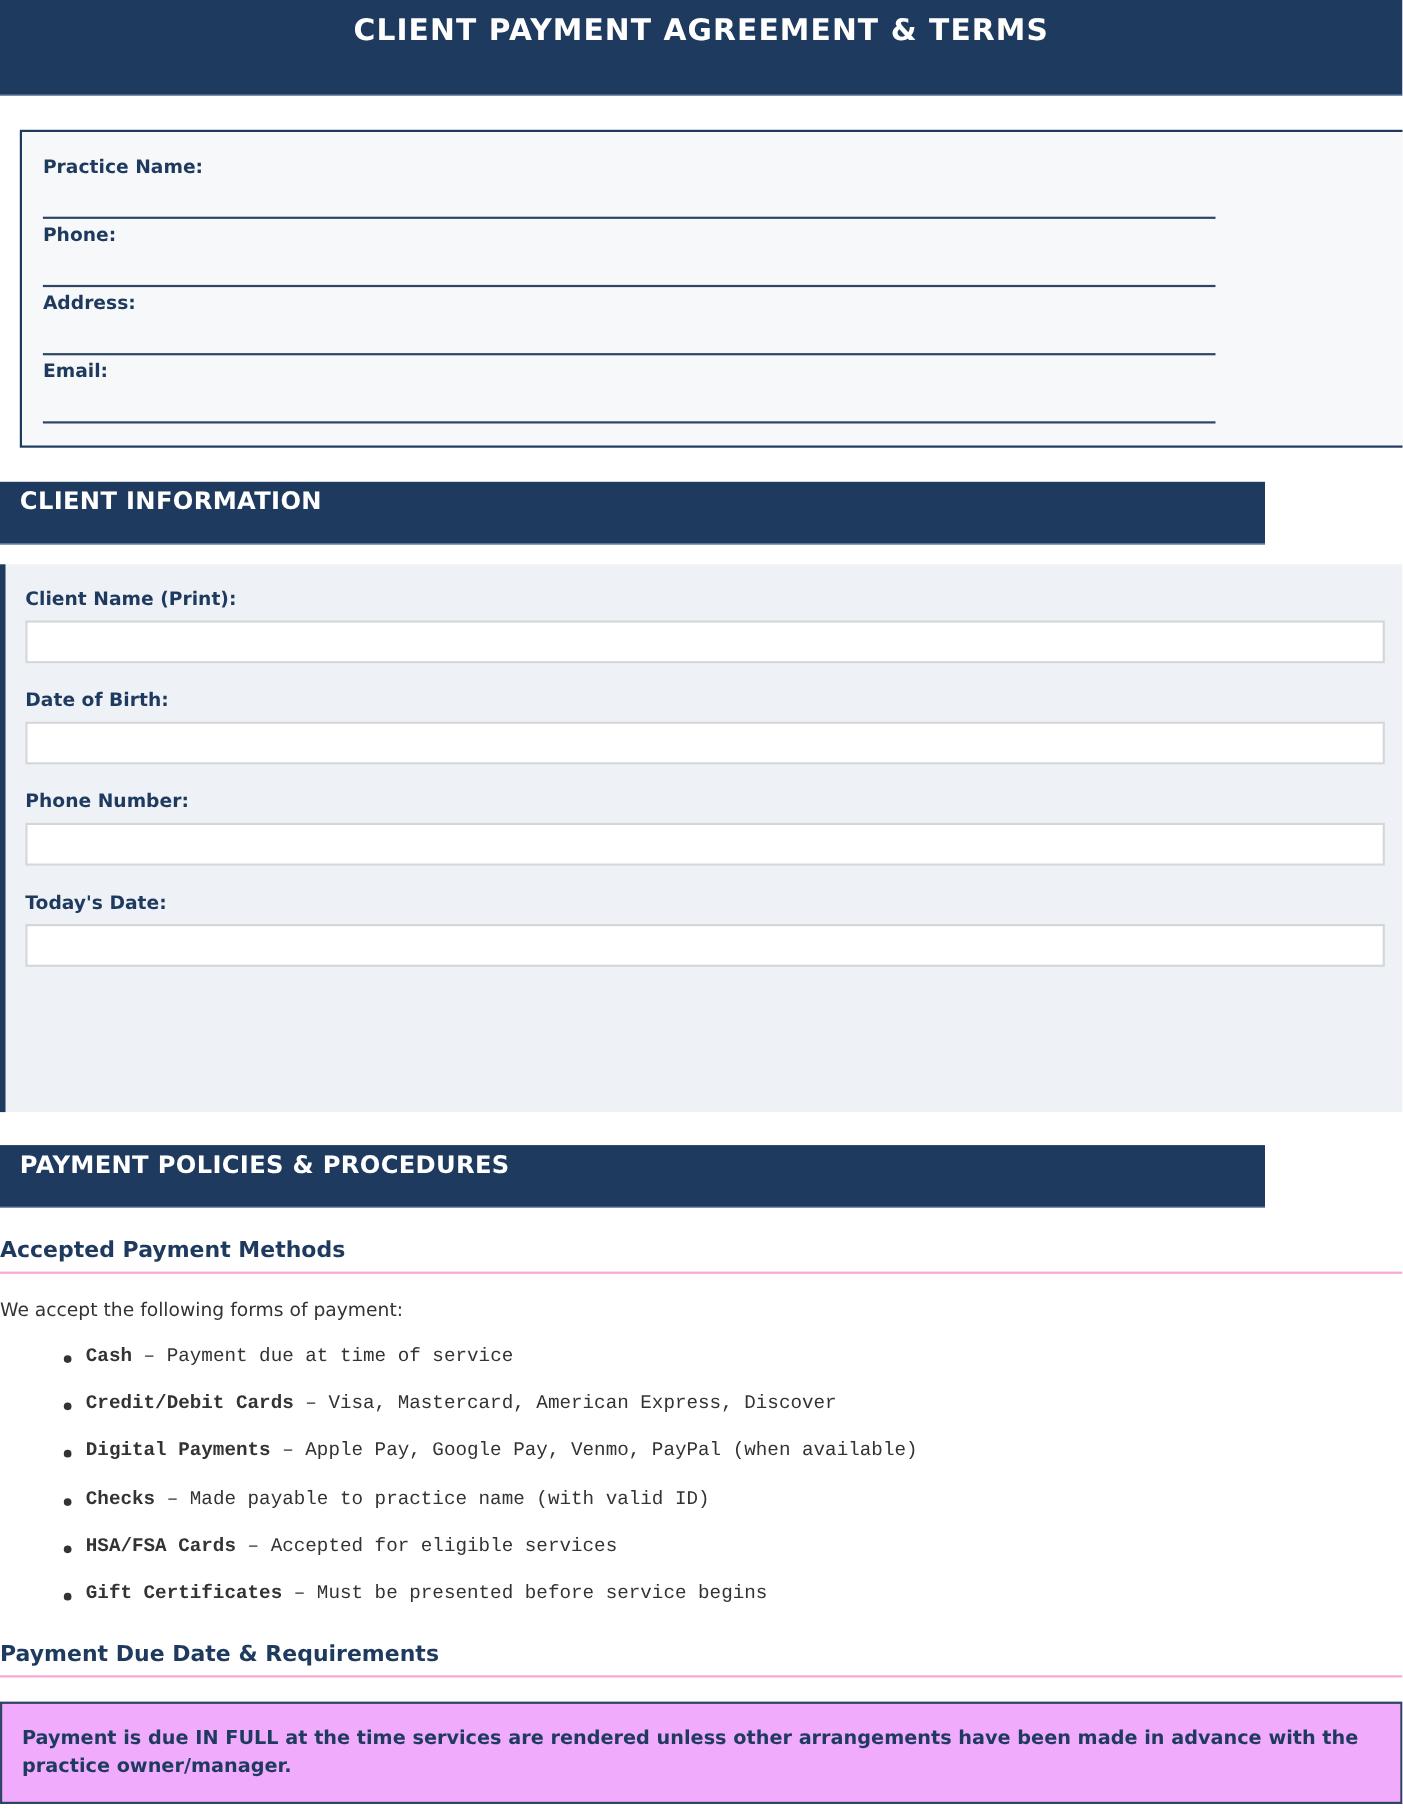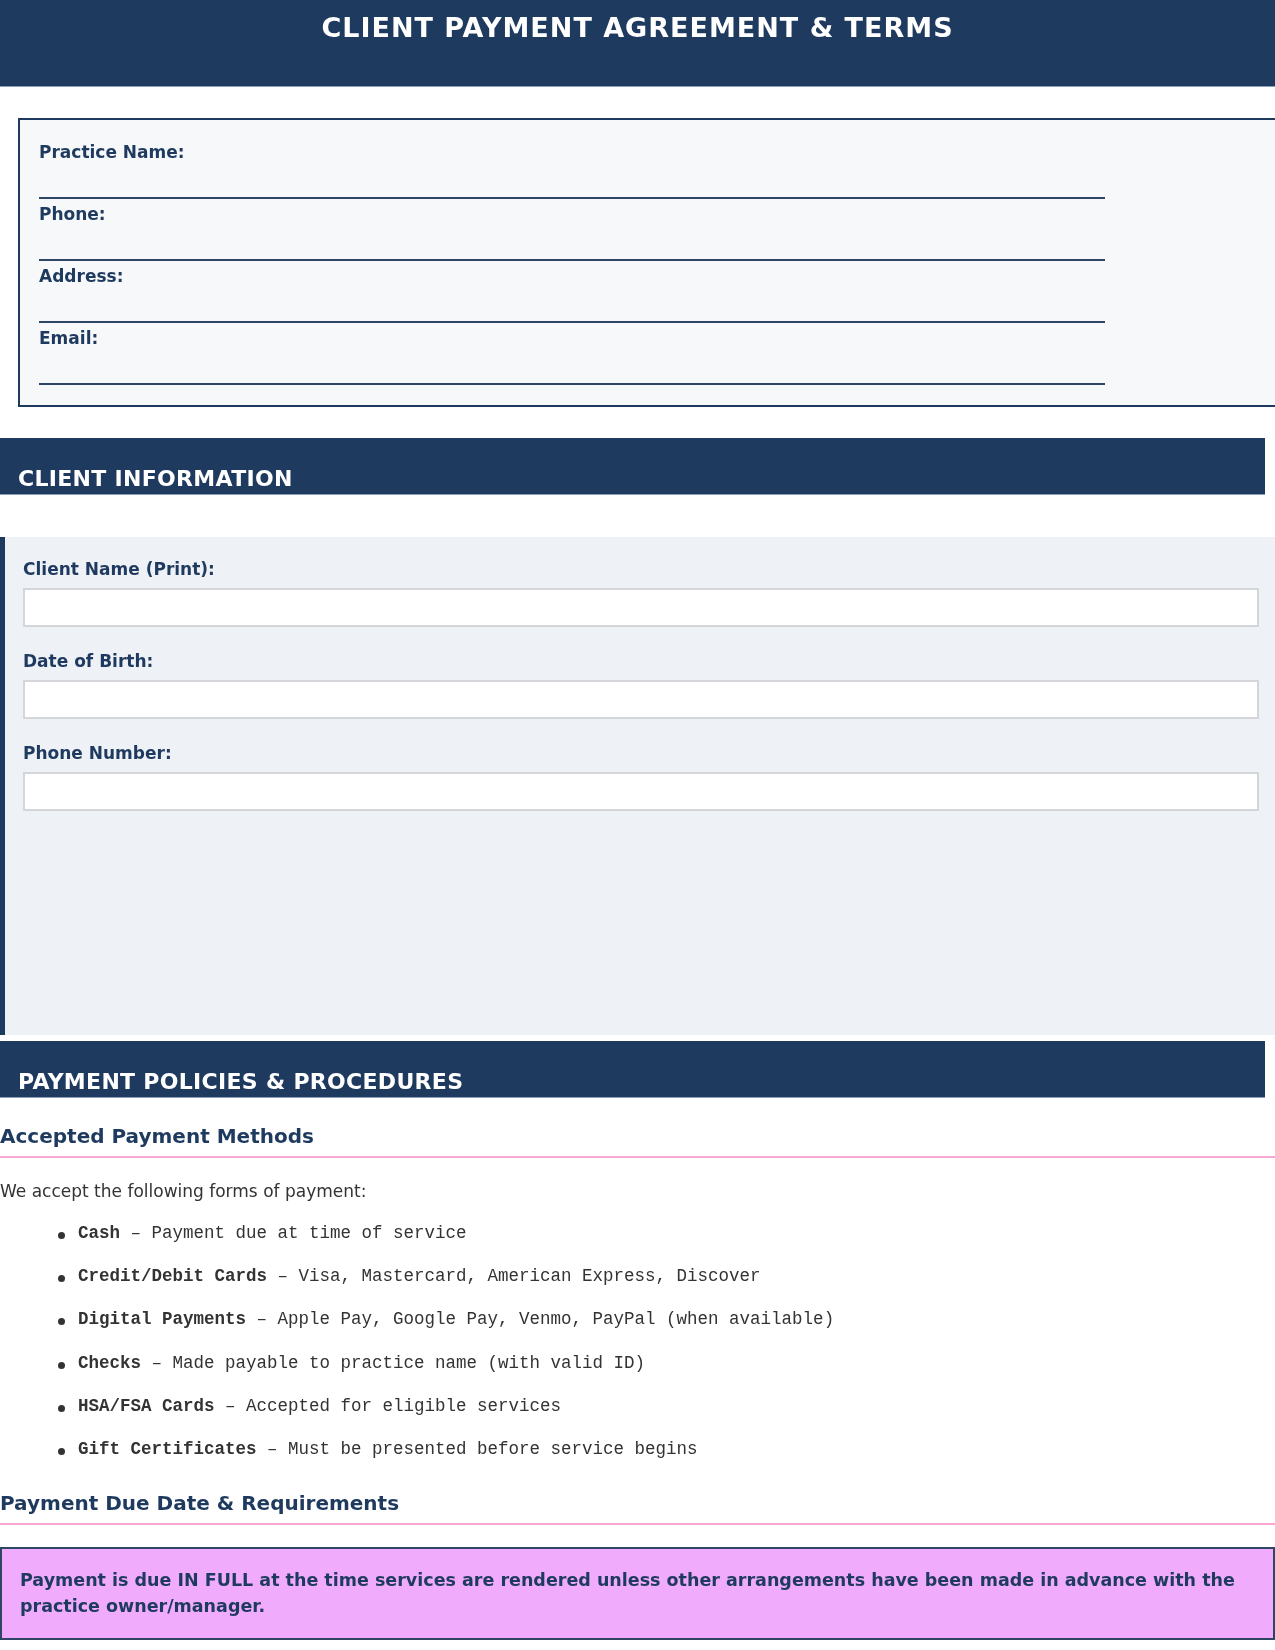--- a/index.html
+++ b/index.html
@@ -25,31 +25,30 @@
     font-weight: bold; font-size: 17px; color: #1f3a5f;
   }
   .practice-field .line {
     position: absolute; left: 0; top: 77px; width: 1066px; height: 0;
     border-top: 2px solid #2e4563;
   }
   .practice-field:nth-child(1) .lbl { top: 22px; }
   .practice-field:nth-child(1) .line { top: 77px; }
 
   .section-header {
-    position: absolute; left: 0; width: 1265px; height: 57px;
+    position: absolute; left: 0; width: 1150px; height: 57px;
     background: #1f3a5f; color: #ffffff; font-weight: bold; font-size: 22px;
-    padding: 28px 0 0 18px; letter-spacing: 0.3px;
+    padding: 6px 0 0 18px; letter-spacing: 0.3px;
     border-bottom: 1px solid #8aa0b8;
   }
 
   .client-panel {
     position: absolute; left: 0; top: 513px; width: 1275px; height: 498px;
     background: #eef1f6; border-left: 5px solid #1f3a5f;
     padding: 20px 16px 3px 18px;
-    margin-top: 24px;
   }
   .client-field { height: 92px; }
   .client-field .lbl {
     display: block; font-weight: bold; font-size: 17px; color: #1f3a5f;
     height: 31px; padding-top: 2px;
   }
   .client-field .inp {
     display: block; width: 1236px; height: 39px; background: #ffffff;
     border: 2px solid #d4d6d9; font-family: "DejaVu Sans", sans-serif; font-size: 16px;
     padding: 0 8px;
@@ -118,20 +117,24 @@
     <input class="inp" type="text" value="" style="">
   </div>
   <div class="client-field">
     <label class="lbl">Date of Birth:</label>
     <input class="inp" type="text" value="" style="">
   </div>
   <div class="client-field">
     <label class="lbl">Phone Number:</label>
     <input class="inp" type="text" value="" style="">
   </div>
+  <div class="client-field">
+    <label class="lbl">Today's Date:</label>
+    <input class="inp" type="text" value="" style="">
+  </div>
 </div>
 
 <div class="section-header" style="top:1041px;">
   <span>PAYMENT POLICIES &amp; PROCEDURES</span>
 </div>
 
 <div class="sub-heading" style="top:1124px;">
   <span>Accepted Payment Methods</span>
 </div>
 

